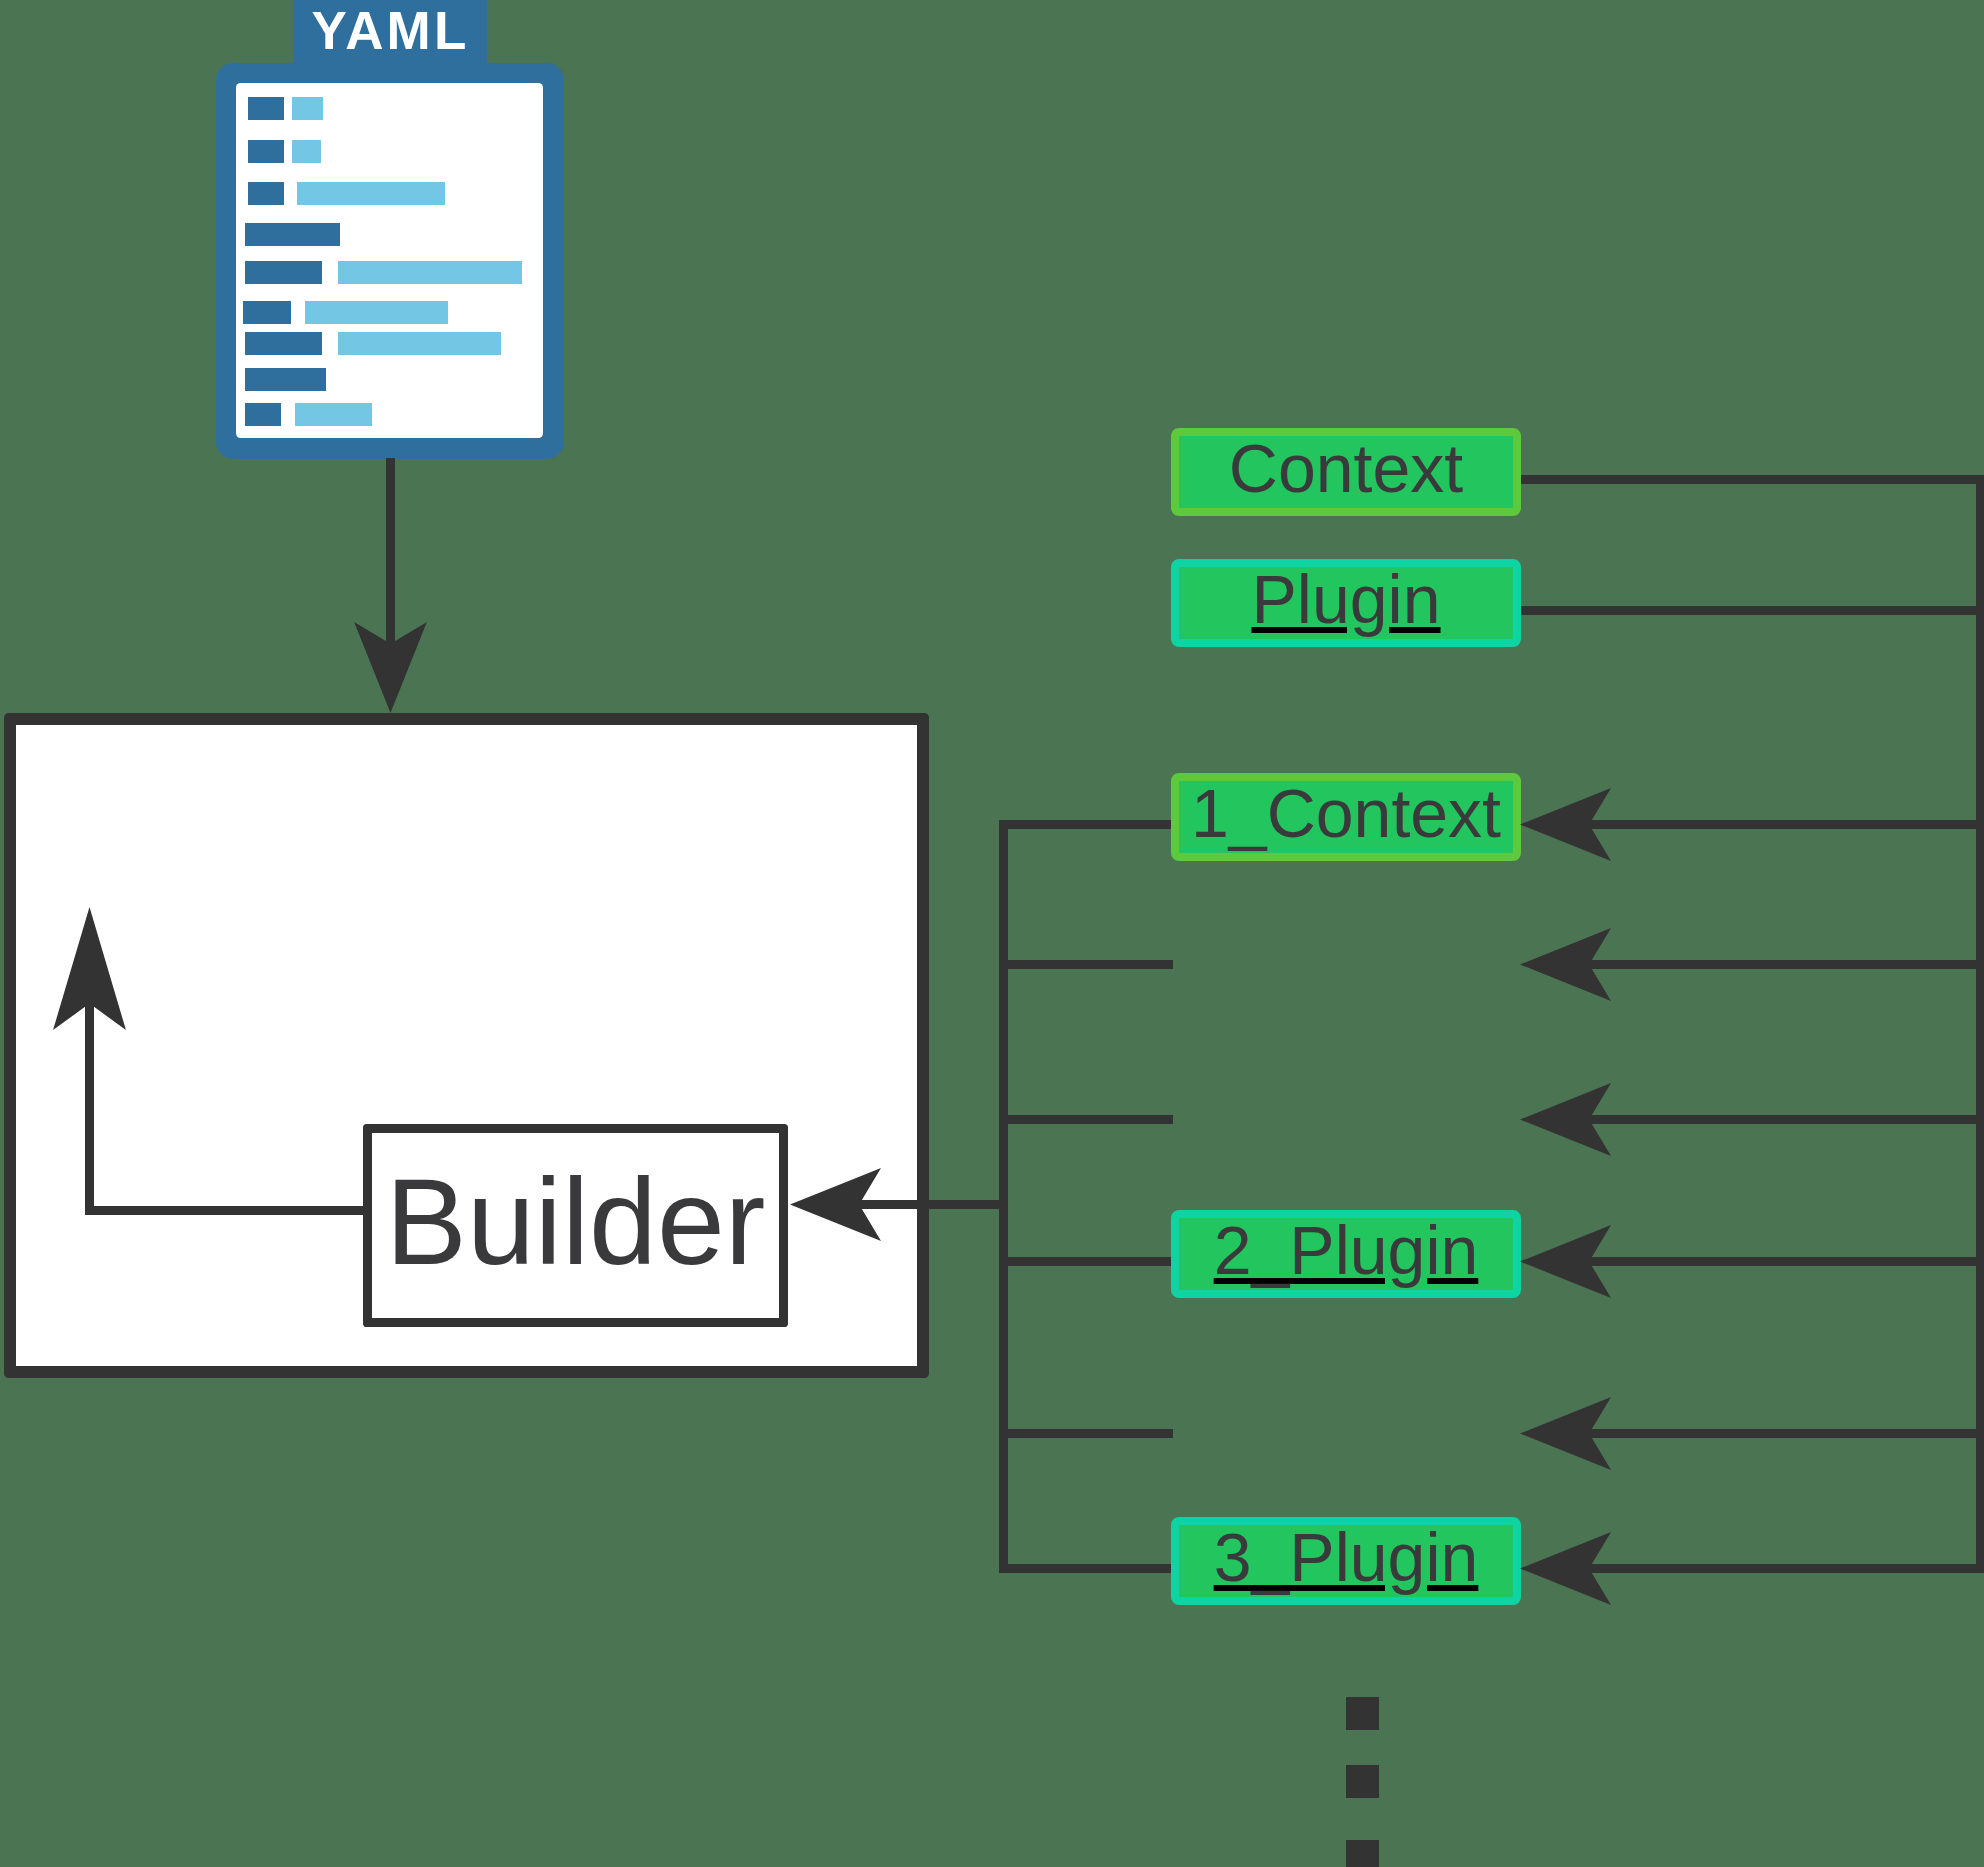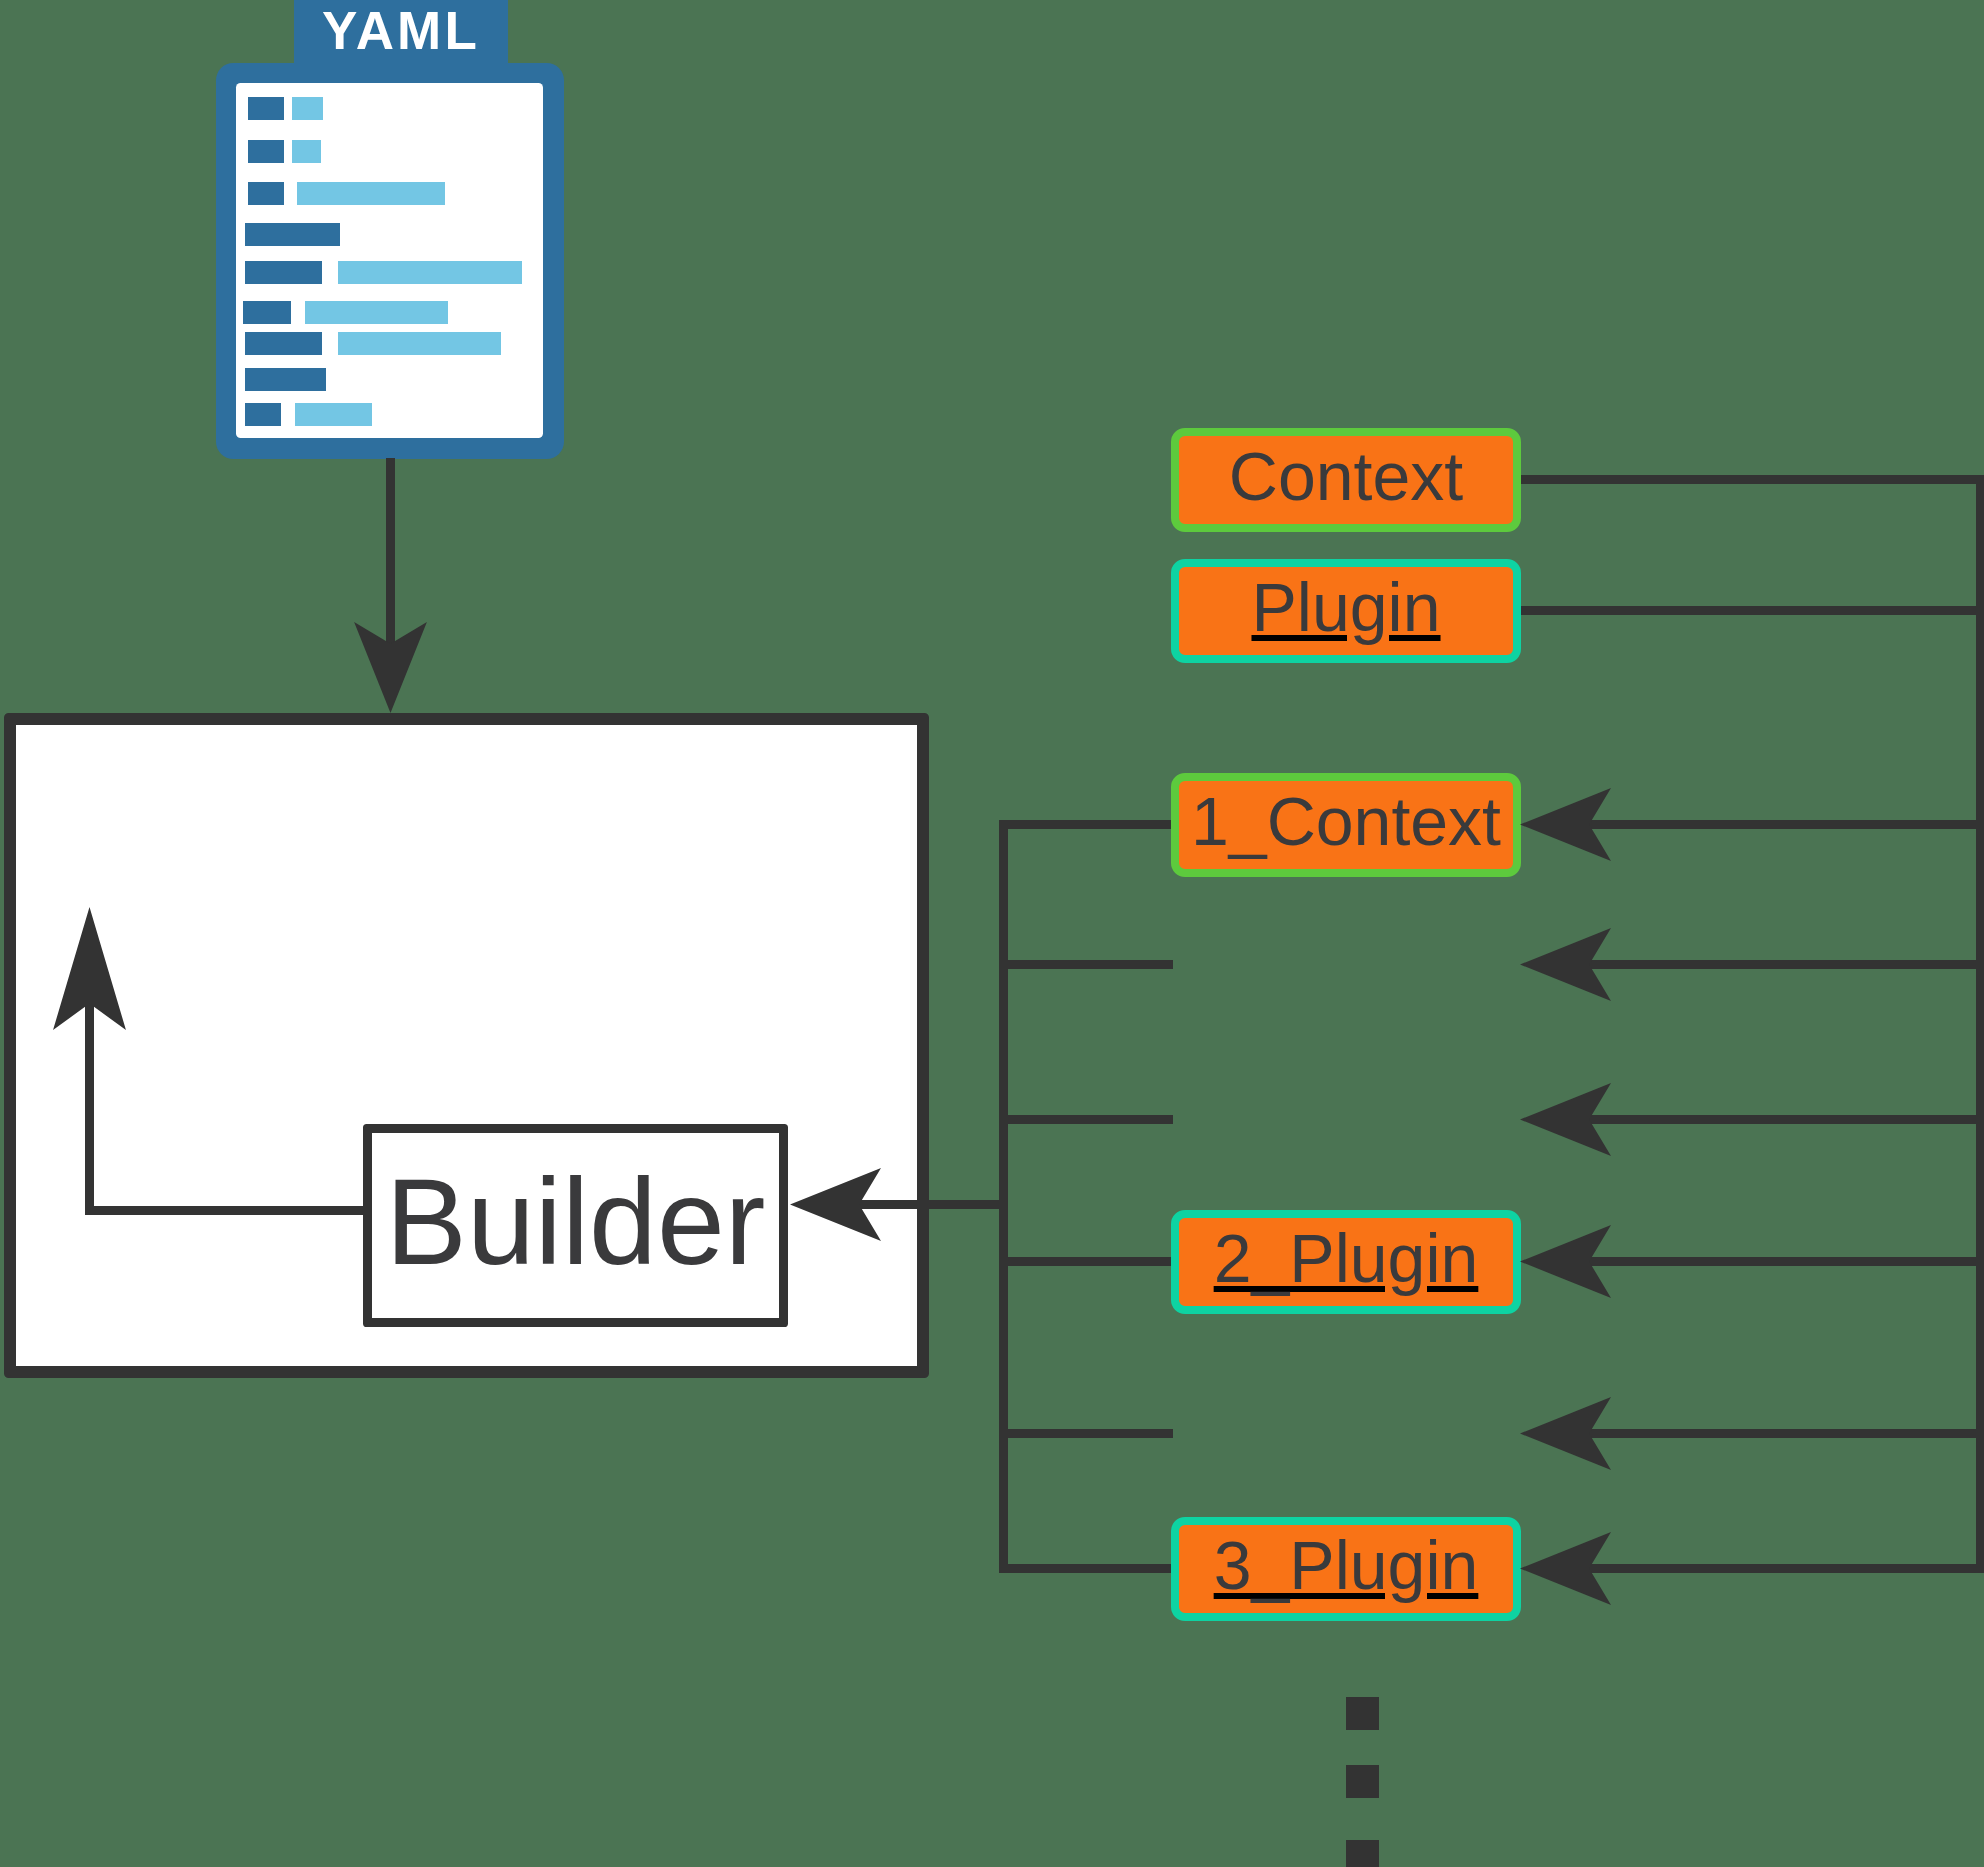--- a/index.html
+++ b/index.html
@@ -13,21 +13,21 @@
     background:#4b7453;overflow:hidden;
   }
   
   .hline,.vline{position:absolute;background:#333333;z-index:3;}
   .hline{height:9px;}
   .vline{width:9px;}
   .ahead{position:absolute;z-index:4;}
   .ahead svg{display:block;width:100%;height:100%;}
   
   .yaml-tab{
-    position:absolute;left:294px;top:0;width:214px;height:64px;
+    position:absolute;left:294px;top:0;width:193px;height:64px;
     background:#2e6f9e;z-index:2;
     display:flex;align-items:center;justify-content:center;
   }
   .yaml-tab-label{
     color:#ffffff;font-size:53px;font-weight:700;letter-spacing:3.2px;
     line-height:1;margin-top:-2.7px;
   }
   .yaml-doc{
     position:absolute;left:216px;top:63px;width:348px;height:396px;
     background:#2e6f9e;border-radius:17.3px;z-index:1;
@@ -55,22 +55,22 @@
     position:absolute;left:363px;top:1124px;width:425px;height:203px;
     box-sizing:border-box;background:#ffffff;
     border:9px solid #333333;border-radius:3.6px;z-index:2;
     display:flex;align-items:center;justify-content:center;
   }
   .builder-label{
     color:#3a3a3c;font-size:122px;line-height:1;margin-top:-6.4px;
   }
   
   .pbox{
-    position:absolute;left:1171px;width:350px;height:104px;
-    box-sizing:border-box;background:#f97316;border-radius:14px;z-index:4;
+    position:absolute;left:1171px;width:350px;height:88px;
+    box-sizing:border-box;background:#22c55e;border-radius:8px;z-index:4;
     display:flex;align-items:center;justify-content:center;
   }
   .pbox.context{border:8.2px solid #5dca3d;}
   .pbox.plugin{border:8.2px solid #0ed3a2;text-decoration:underline;}
   .pbox-label{
     color:#3a3a3c;font-size:68px;line-height:1;margin-top:-8.2px;
     white-space:nowrap;
   }
   
   .dot{

